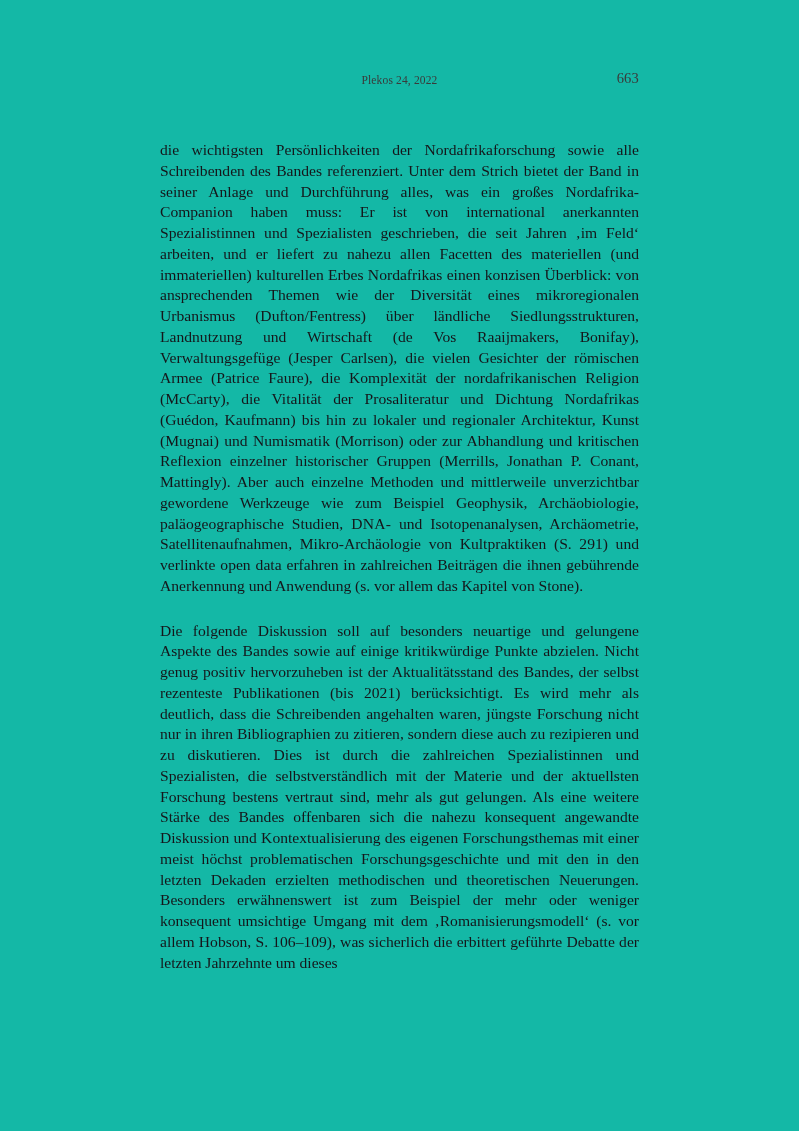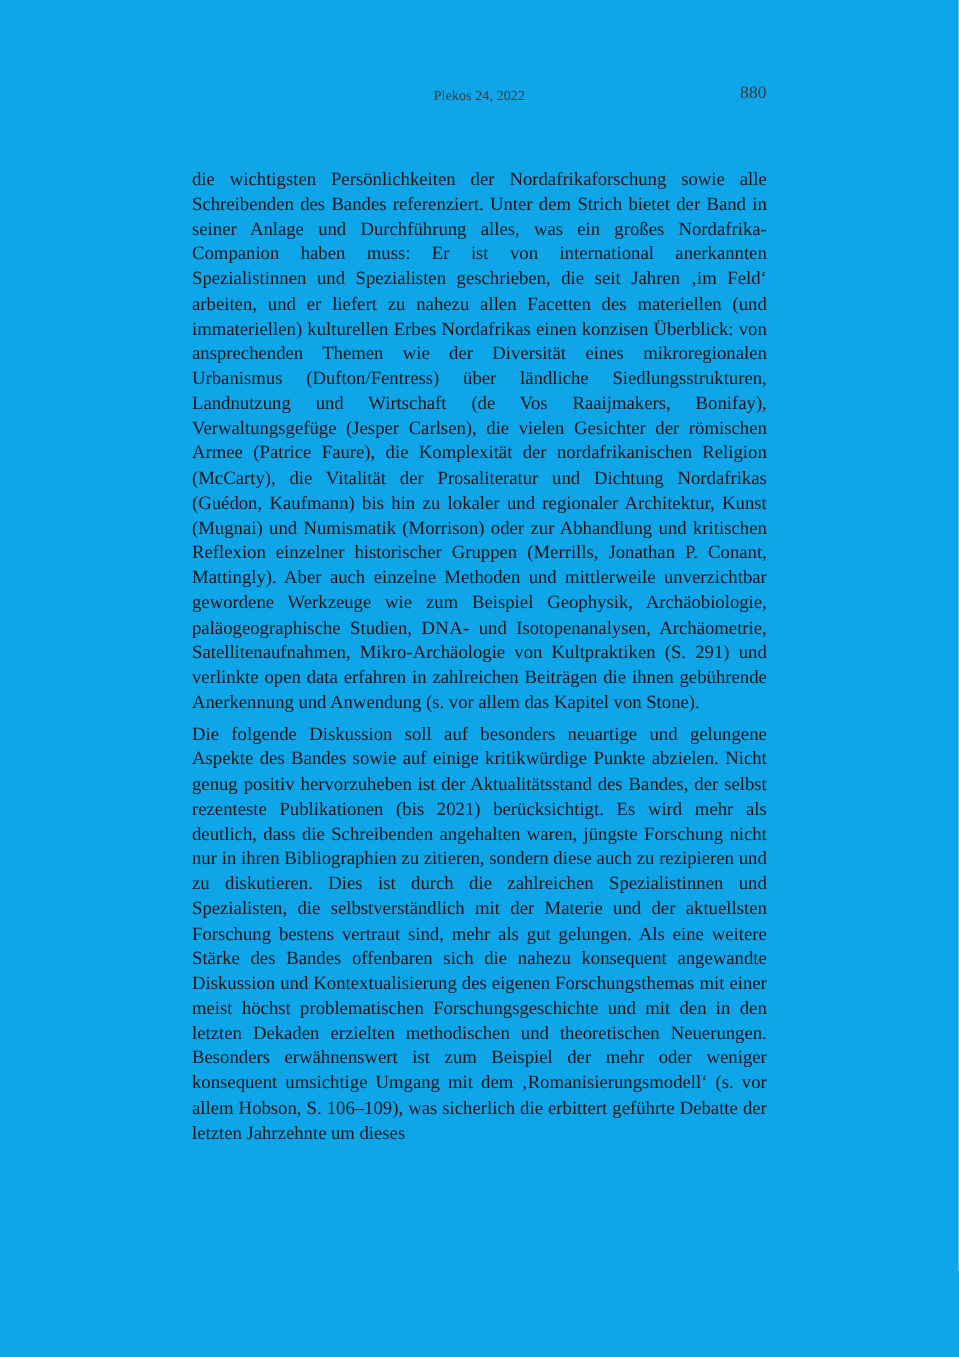--- a/index.html
+++ b/index.html
@@ -11,21 +11,21 @@
 
   body {
     font-family: "Liberation Serif", "DejaVu Serif", serif;
     color: #1a1a1a;
   }
 
   .page {
     position: relative;
     width: 799px;
     height: 1131px;
-    background: #0ea5e9;
+    background: #14b8a6;
     overflow: hidden;
     box-sizing: border-box;
   }
 
   
   .running-head {
     position: absolute;
     top: 70px;
     left: 160px;
     width: 479px;
@@ -67,21 +67,21 @@
     line-height: 20.75px;
     text-align: justify;
     text-justify: inter-word;
     hyphens: manual;
     -webkit-hyphens: manual;
     word-spacing: -0.1px;
     color: #15161a;
   }
 
   .para + .para {
-    margin-top: 6px;
+    margin-top: 24px;
   }
 
   
   .para::after {
     content: "";
     display: inline-block;
     width: 100%;
   }
 
   .para.full-justify::after {
@@ -99,21 +99,21 @@
   .it {
   }
 </style>
 </head>
 <body>
 
 <div class="page">
 
   <div class="running-head">
     <div class="running-head-title">Plekos 24, 2022</div>
-    <div class="running-head-folio">880</div>
+    <div class="running-head-folio">663</div>
   </div>
 
   <div class="textblock">
     <p class="para full-justify">die wichtigsten Persönlichkeiten der Nordafrikaforschung sowie alle Schreibenden des Bandes referenziert. Unter dem Strich bietet der Band in seiner Anlage und Durchführung alles, was ein großes Nordafrika-Companion haben muss: Er ist von international anerkannten Spezialistinnen und Spezialisten geschrieben, die seit Jahren ‚im Feld‘ arbeiten, und er liefert zu nahezu allen Facetten des materiellen (und immateriellen) kulturellen Erbes Nordafrikas einen konzisen Überblick: von ansprechenden Themen wie der Diversität eines mikroregionalen Urbanismus (Dufton/Fentress) über ländliche Siedlungsstrukturen, Landnutzung und Wirtschaft (de Vos Raaijmakers, Bonifay), Verwaltungsgefüge (Jesper Carlsen), die vielen Gesichter der römischen Armee (Patrice Faure), die Komplexität der nordafrikanischen Religion (McCarty), die Vitalität der Prosaliteratur und Dichtung Nordafrikas (Guédon, Kaufmann) bis hin zu lokaler und regionaler Architektur, Kunst (Mugnai) und Numismatik (Morrison) oder zur Abhandlung und kritischen Reflexion einzelner historischer Gruppen (Merrills, Jonathan P. Conant, Mattingly). Aber auch einzelne Methoden und mittlerweile unverzichtbar gewordene Werkzeuge wie zum Beispiel Geophysik, Archäobiologie, paläogeographische Studien, <span class="sc">DNA</span>- und Isotopenanalysen, Archäometrie, Satellitenaufnahmen, Mikro-Archäologie von Kultpraktiken (S. 291) und verlinkte <span class="it">open data</span> erfahren in zahlreichen Beiträgen die ihnen gebührende Anerkennung und Anwendung (s. vor allem das Kapitel von Stone).</p>
     <p class="para full-justify">Die folgende Diskussion soll auf besonders neuartige und gelungene Aspekte des Bandes sowie auf einige kritikwürdige Punkte abzielen. Nicht genug positiv hervorzuheben ist der Aktualitätsstand des Bandes, der selbst rezenteste Publikationen (bis 2021) berücksichtigt. Es wird mehr als deutlich, dass die Schreibenden angehalten waren, jüngste Forschung nicht nur in ihren Bibliographien zu zitieren, sondern diese auch zu rezipieren und zu diskutieren. Dies ist durch die zahlreichen Spezialistinnen und Spezialisten, die selbstverständlich mit der Materie und der aktuellsten Forschung bestens vertraut sind, mehr als gut gelungen. Als eine weitere Stärke des Bandes offenbaren sich die nahezu konsequent angewandte Diskussion und Kontextualisierung des eigenen Forschungsthemas mit einer meist höchst problematischen Forschungsgeschichte und mit den in den letzten Dekaden erzielten methodischen und theoretischen Neuerungen. Besonders erwähnenswert ist zum Beispiel der mehr oder weniger konsequent umsichtige Umgang mit dem ‚Romanisierungsmodell‘ (s. vor allem Hobson, S. 106–109), was sicherlich die erbittert geführte Debatte der letzten Jahrzehnte um dieses</p>
   </div>
 
 </div>
 
 </body></html>

